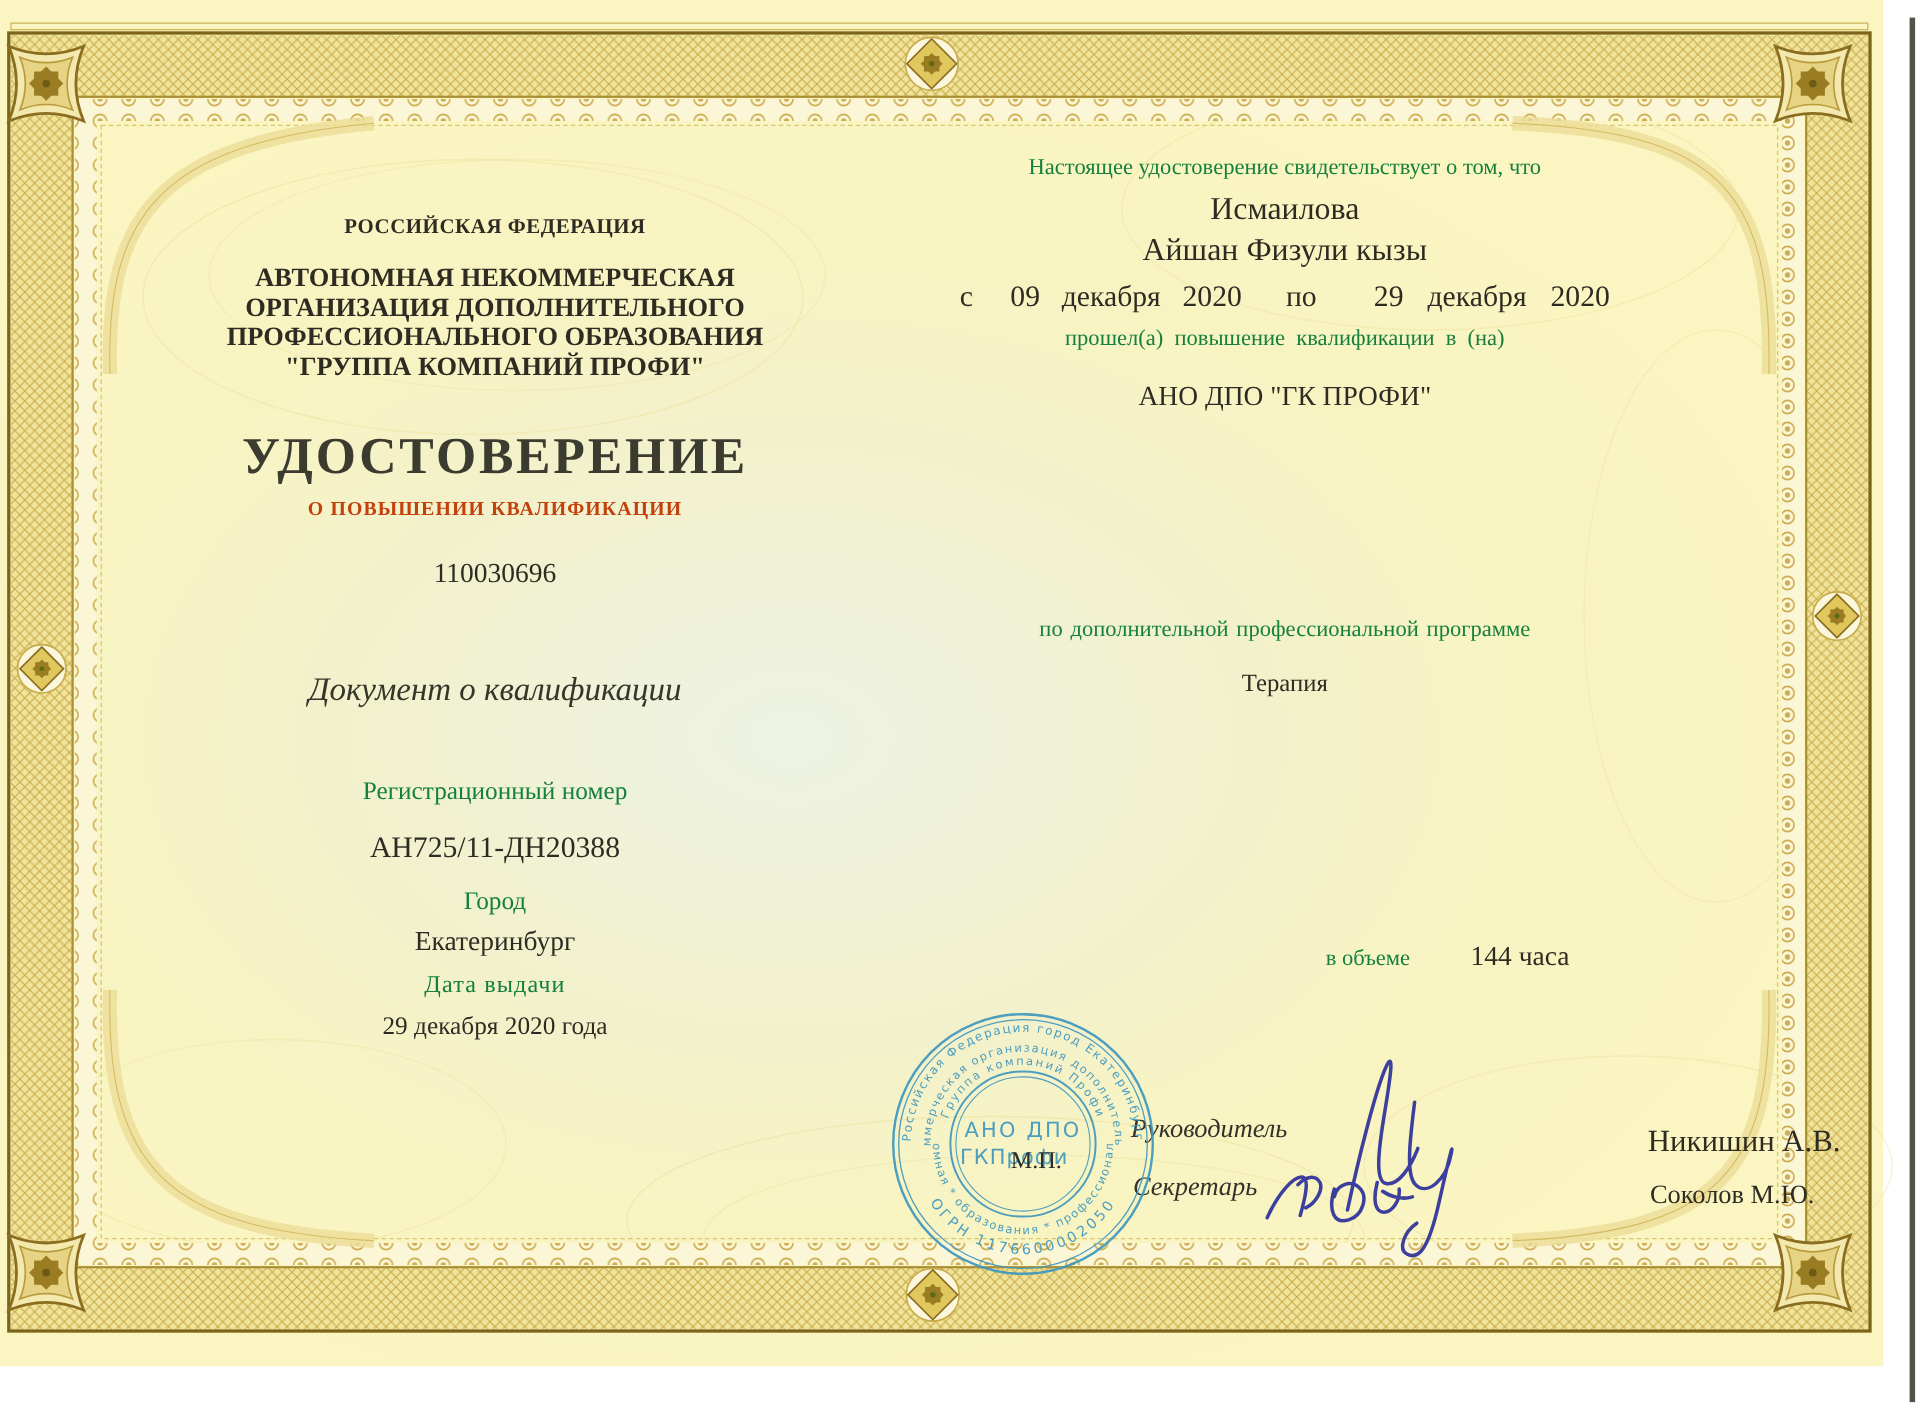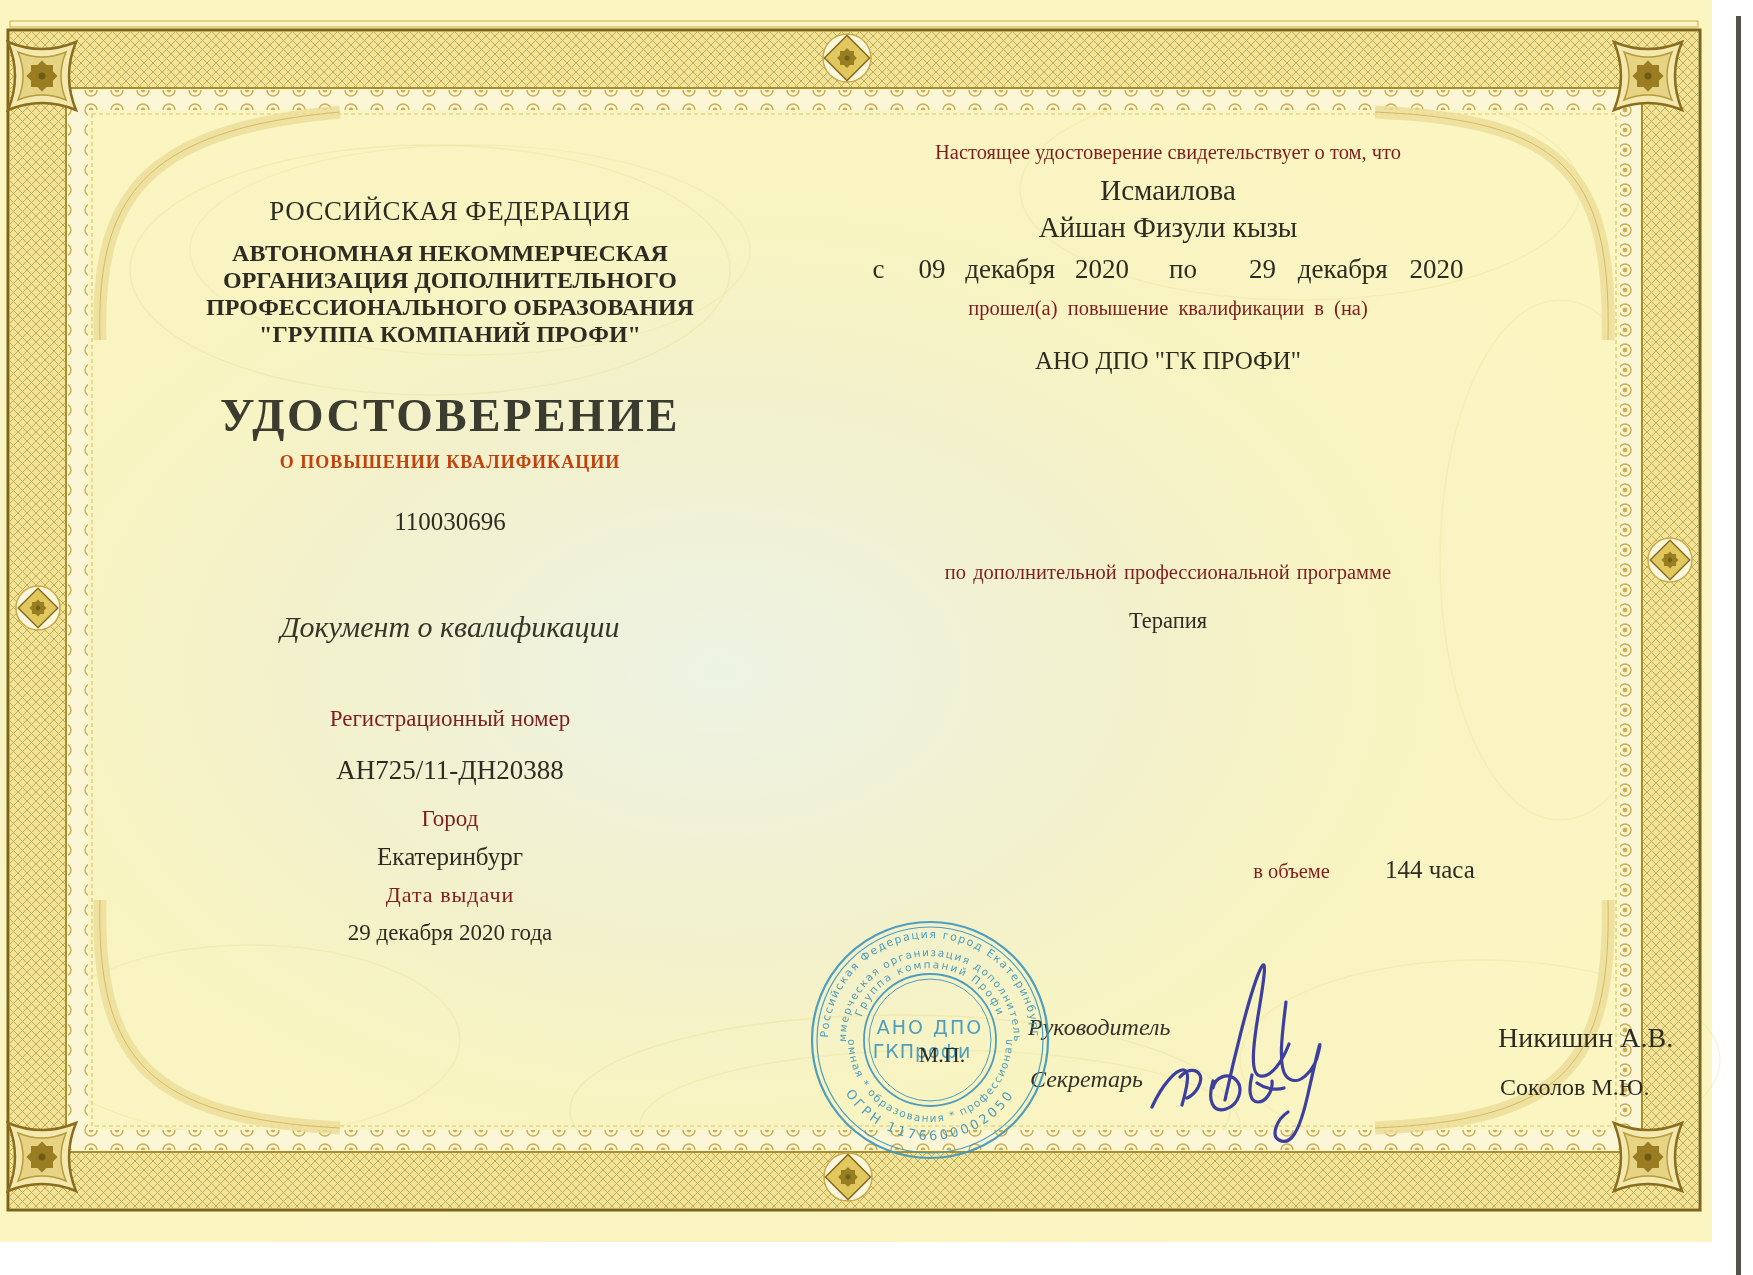--- a/index.html
+++ b/index.html
@@ -5,21 +5,21 @@
   html,body{margin:0;padding:0;background:#ffffff;}
   .cert{position:relative;width:1753px;height:1275px;background:#ffffff;overflow:hidden;
         font-family:"Liberation Serif","DejaVu Serif",serif;color:#2e2c22;}
   .paper{position:absolute;left:0;top:0;width:1712px;height:1242px;
          background:radial-gradient(ellipse 980px 640px at 42% 54%, #edf3e3 0%, #f3f1cb 45%, #f8f4c2 68%, #faf5c1 100%);}
   .edge-line{position:absolute;left:1736px;top:16px;width:5px;height:1259px;background:#54504a;}
   svg.overlay{position:absolute;left:0;top:0;}
   .t{position:absolute;transform:translateX(-50%);white-space:nowrap;text-align:center;}
   .lt{position:absolute;white-space:nowrap;}
   .ink{color:#2e2c22;}
-  .soft{color:#7f1d1d;}
+  .soft{color:#15803d;}
   .caps{letter-spacing:1px;}
   .italic{font-style:italic;}
 </style>
 </head>
 <body>
 
 <div class="cert">
 
   <div class="paper"></div>
   <div class="edge-line"></div>
@@ -134,21 +134,21 @@
       <g transform="translate(1670,560)">
         <circle r="22" fill="#fbf7dd" stroke="#c9ab4a" stroke-width="1.5"></circle>
         <rect x="-14" y="-14" width="28" height="28" transform="rotate(45)" fill="#e0c75e" stroke="#8a6d1f" stroke-width="1.5"></rect>
         <rect x="-6" y="-6" width="12" height="12" fill="#9a7d22"></rect>
         <rect x="-6" y="-6" width="12" height="12" fill="#9a7d22" transform="rotate(45)"></rect>
         <circle r="2.2" fill="#5d6a14"></circle>
       </g>
     </g>
   </svg>
 
-  <div class="t ink" style="left:450px;top:196px;font-size:27px;font-weight:400;letter-spacing:0.5px;">РОССИЙСКАЯ ФЕДЕРАЦИЯ</div>
+  <div class="t ink" style="left:450px;top:196px;font-size:19px;font-weight:700;letter-spacing:0.5px;">РОССИЙСКАЯ ФЕДЕРАЦИЯ</div>
 
   <div class="t ink" style="left:450px;top:240px;font-size:24px;font-weight:600;">АВТОНОМНАЯ НЕКОММЕРЧЕСКАЯ</div>
   <div class="t ink" style="left:450px;top:267px;font-size:24px;font-weight:600;">ОРГАНИЗАЦИЯ ДОПОЛНИТЕЛЬНОГО</div>
   <div class="t ink" style="left:450px;top:294px;font-size:24px;font-weight:600;">ПРОФЕССИОНАЛЬНОГО ОБРАЗОВАНИЯ</div>
   <div class="t ink" style="left:450px;top:321px;font-size:24px;font-weight:600;">"ГРУППА КОМПАНИЙ ПРОФИ"</div>
 
   <div class="t" style="left:450px;top:388px;font-size:47px;font-weight:700;letter-spacing:2.5px;color:#3b3b30;">УДОСТОВЕРЕНИЕ</div>
   <div class="t caps soft" style="left:450px;top:452px;font-size:18px;font-weight:600;color:#c2410c;">О ПОВЫШЕНИИ КВАЛИФИКАЦИИ</div>
 
   <div class="t ink" style="left:450px;top:508px;font-size:25px;">110030696</div>
@@ -173,21 +173,21 @@
     <span>с</span><span style="margin-left:34px;word-spacing:13px;">09 декабря 2020</span><span style="margin-left:40px;text-align:center;">по</span><span style="margin-left:52px;word-spacing:15px;">29 декабря 2020</span>
   </div>
 
   <div class="t soft" style="left:1168px;top:297px;font-size:20.5px;word-spacing:5px;">прошел(а) повышение квалификации в (на)</div>
 
   <div class="t ink" style="left:1168px;top:347px;font-size:25px;">АНО ДПО "ГК ПРОФИ"</div>
 
   <div class="t soft" style="left:1168px;top:561px;font-size:20.5px;word-spacing:2px;">по дополнительной профессиональной программе</div>
   <div class="t ink" style="left:1168px;top:608px;font-size:22.5px;">Терапия</div>
 
-  <div class="t" style="left:1316px;top:856px;font-size:20.5px;margin-left:48px;">
+  <div class="t" style="left:1316px;top:856px;font-size:20.5px;">
     <span class="soft">в объеме</span><span class="ink" style="margin-left:55px;font-size:25px;">144 часа</span>
   </div>
 
   <div class="lt italic" style="left:1028px;top:1014px;font-size:24px;color:#33312a;">Руководитель</div>
   <div class="lt italic" style="left:1030px;top:1066px;font-size:24px;color:#33312a;">Секретарь</div>
 
   <div class="lt ink" style="left:1498px;top:1022px;font-size:28px;">Никишин А.В.</div>
   <div class="lt ink" style="left:1500px;top:1074px;font-size:24px;">Соколов М.Ю.</div>
 
   <svg class="overlay" style="left:1110px;top:950px;" width="300" height="220" viewBox="0 0 300 220">

